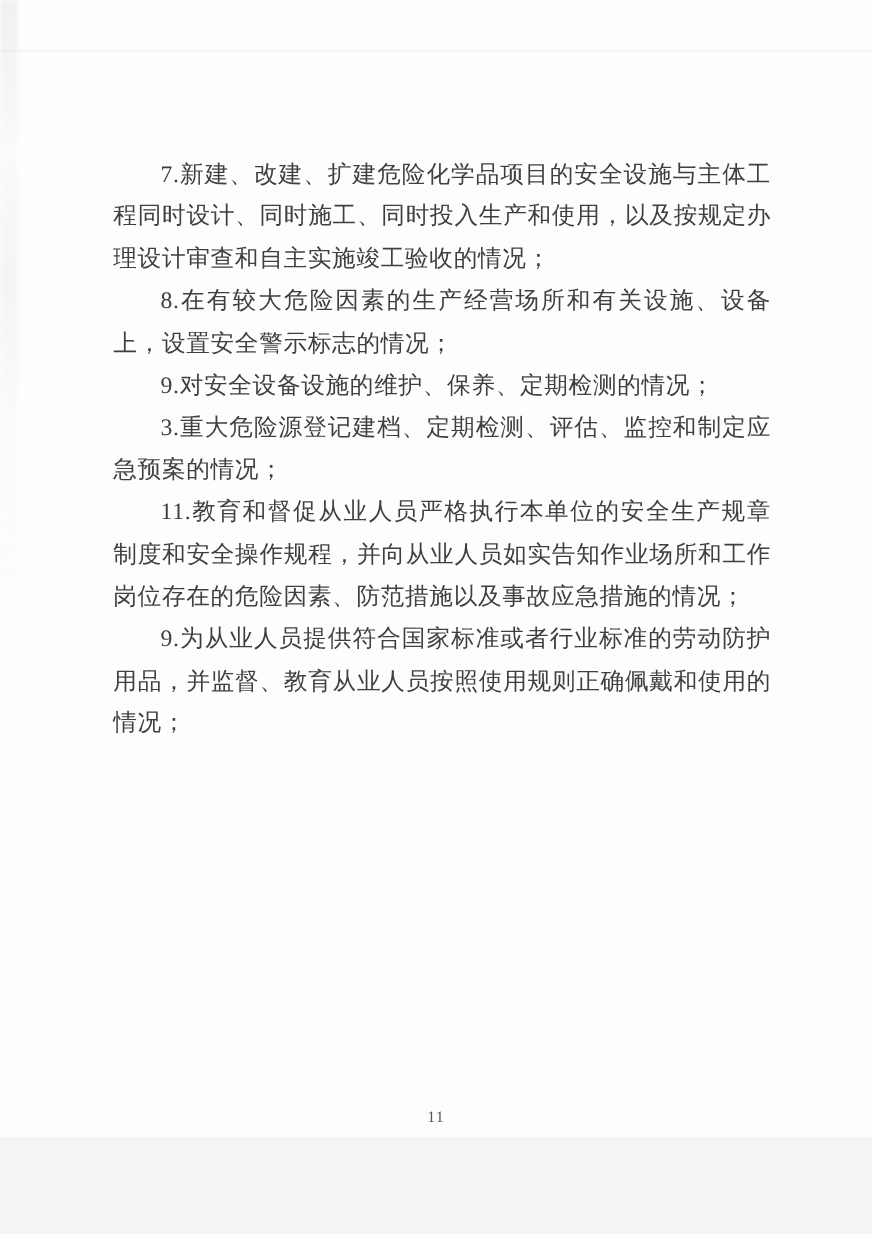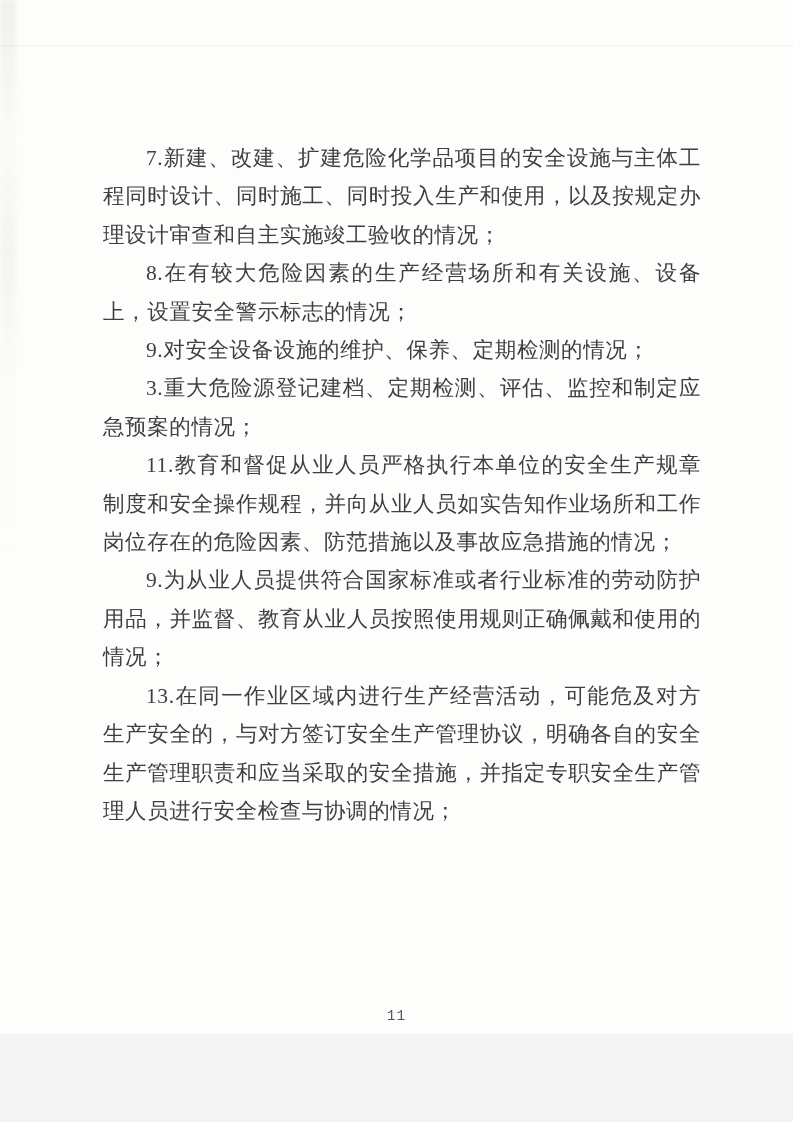--- a/index.html
+++ b/index.html
@@ -76,35 +76,33 @@
   }
   .page-number {
     position: absolute;
     top: 1008px;
     left: 0;
     width: 100%;
     text-align: center;
     font-size: 14.5px;
     color: #56565a;
     letter-spacing: 1px;
-    font-family: Liberation Mono, monospace;
   }
 </style>
 </head>
 <body>
 
 <div class="page">
   <div class="scan-line"></div>
   <div class="edge-noise"></div>
   <div class="corner-smudge"></div>
 
   <div class="body-text">
     <p>7.新建、改建、扩建危险化学品项目的安全设施与主体工程同时设计、同时施工、同时投入生产和使用，以及按规定办理设计审查和自主实施竣工验收的情况；</p>
     <p>8.在有较大危险因素的生产经营场所和有关设施、设备上，设置安全警示标志的情况；</p>
     <p>9.对安全设备设施的维护、保养、定期检测的情况；</p>
     <p>3.重大危险源登记建档、定期检测、评估、监控和制定应急预案的情况；</p>
     <p>11.教育和督促从业人员严格执行本单位的安全生产规章制度和安全操作规程，并向从业人员如实告知作业场所和工作岗位存在的危险因素、防范措施以及事故应急措施的情况；</p>
     <p>9.为从业人员提供符合国家标准或者行业标准的劳动防护用品，并监督、教育从业人员按照使用规则正确佩戴和使用的情况；</p>
-    <p>13.在同一作业区域内进行生产经营活动，可能危及对方生产安全的，与对方签订安全生产管理协议，明确各自的安全生产管理职责和应当采取的安全措施，并指定专职安全生产管理人员进行安全检查与协调的情况；</p>
   </div>
 
   <div class="page-number">11</div>
 </div>
 
 </body></html>

